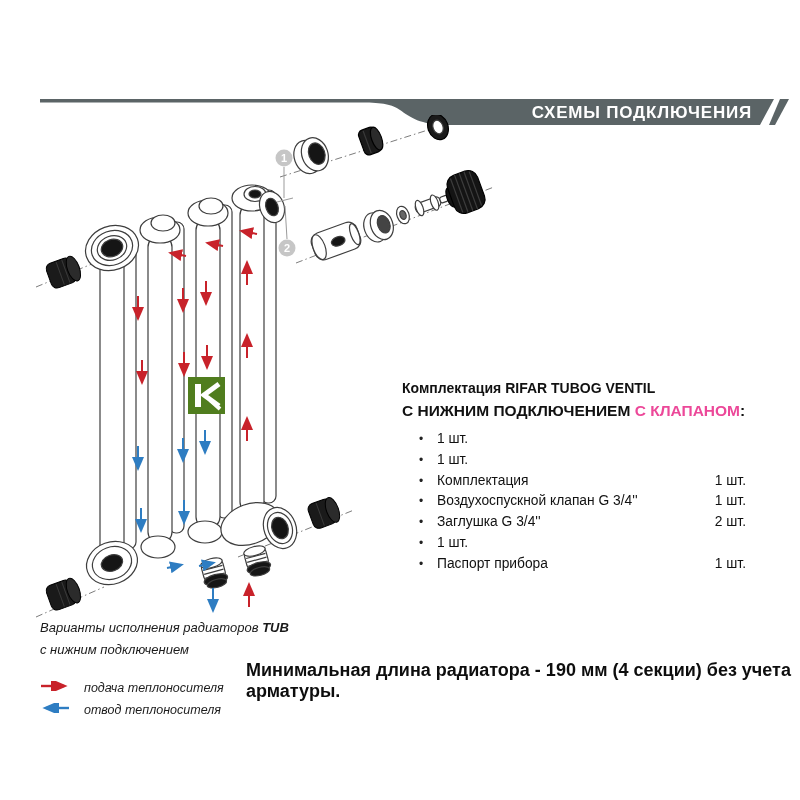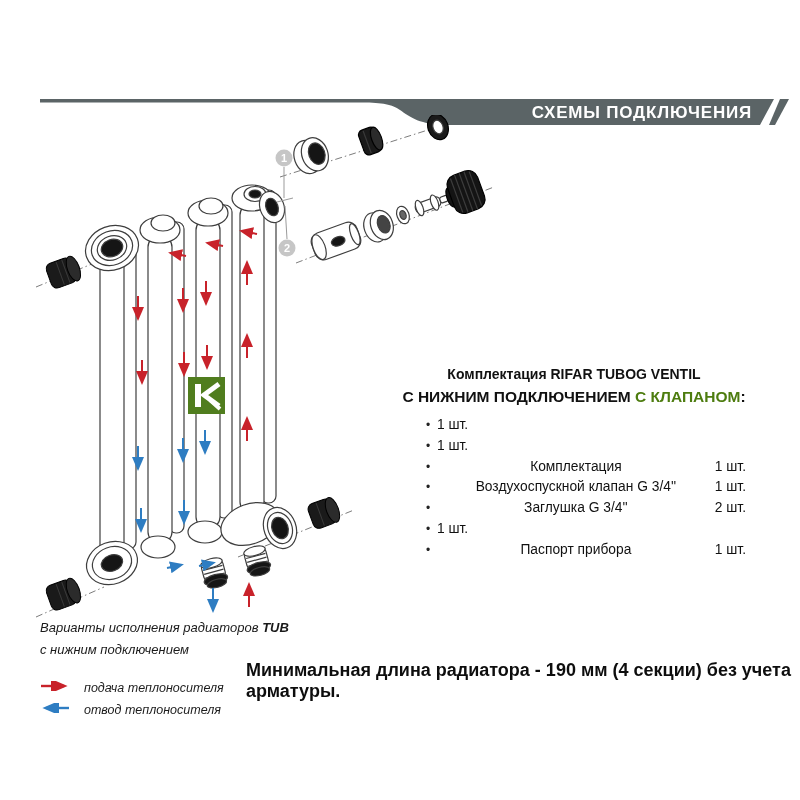--- a/index.html
+++ b/index.html
@@ -9,24 +9,24 @@
     overflow:hidden;
   }
   .abs{position:absolute;}
   
   #header-bar-svg{left:0;top:0;}
   #header-title{
     left:400px;top:101px;width:352px;text-align:right;
     font-size:17px;font-weight:bold;letter-spacing:0.8px;color:#fff;line-height:24px;
   }
   
-  #parts{left:402px;top:365px;width:344px;text-align:center;}
+  #parts{left:402px;top:379px;width:344px;}
   #parts .t1{font-size:14px;font-weight:bold;line-height:19px;}
   #parts .t2{font-size:15.5px;font-weight:bold;line-height:21px;margin-top:2px;}
-  #parts .t2 .red{color:#4d7c0f;}
+  #parts .t2 .red{color:#ec4899;}
   #parts ul{list-style:none;margin:8px 0 0 0;padding:0;}
   #parts li{display:flex;align-items:baseline;line-height:19.8px;font-size:13.8px;}
   #parts li .bullet{width:35px;padding-left:17px;box-sizing:border-box;font-size:12px;color:#222;}
   #parts li .nm{flex:1;}
   #parts li .qty{white-space:nowrap;}
   
   #caption{left:40px;top:617px;font-style:italic;font-size:13px;line-height:22px;color:#1a1a1a;}
   #caption b{font-style:italic;}
   
   #legend{left:38px;top:681px;}

